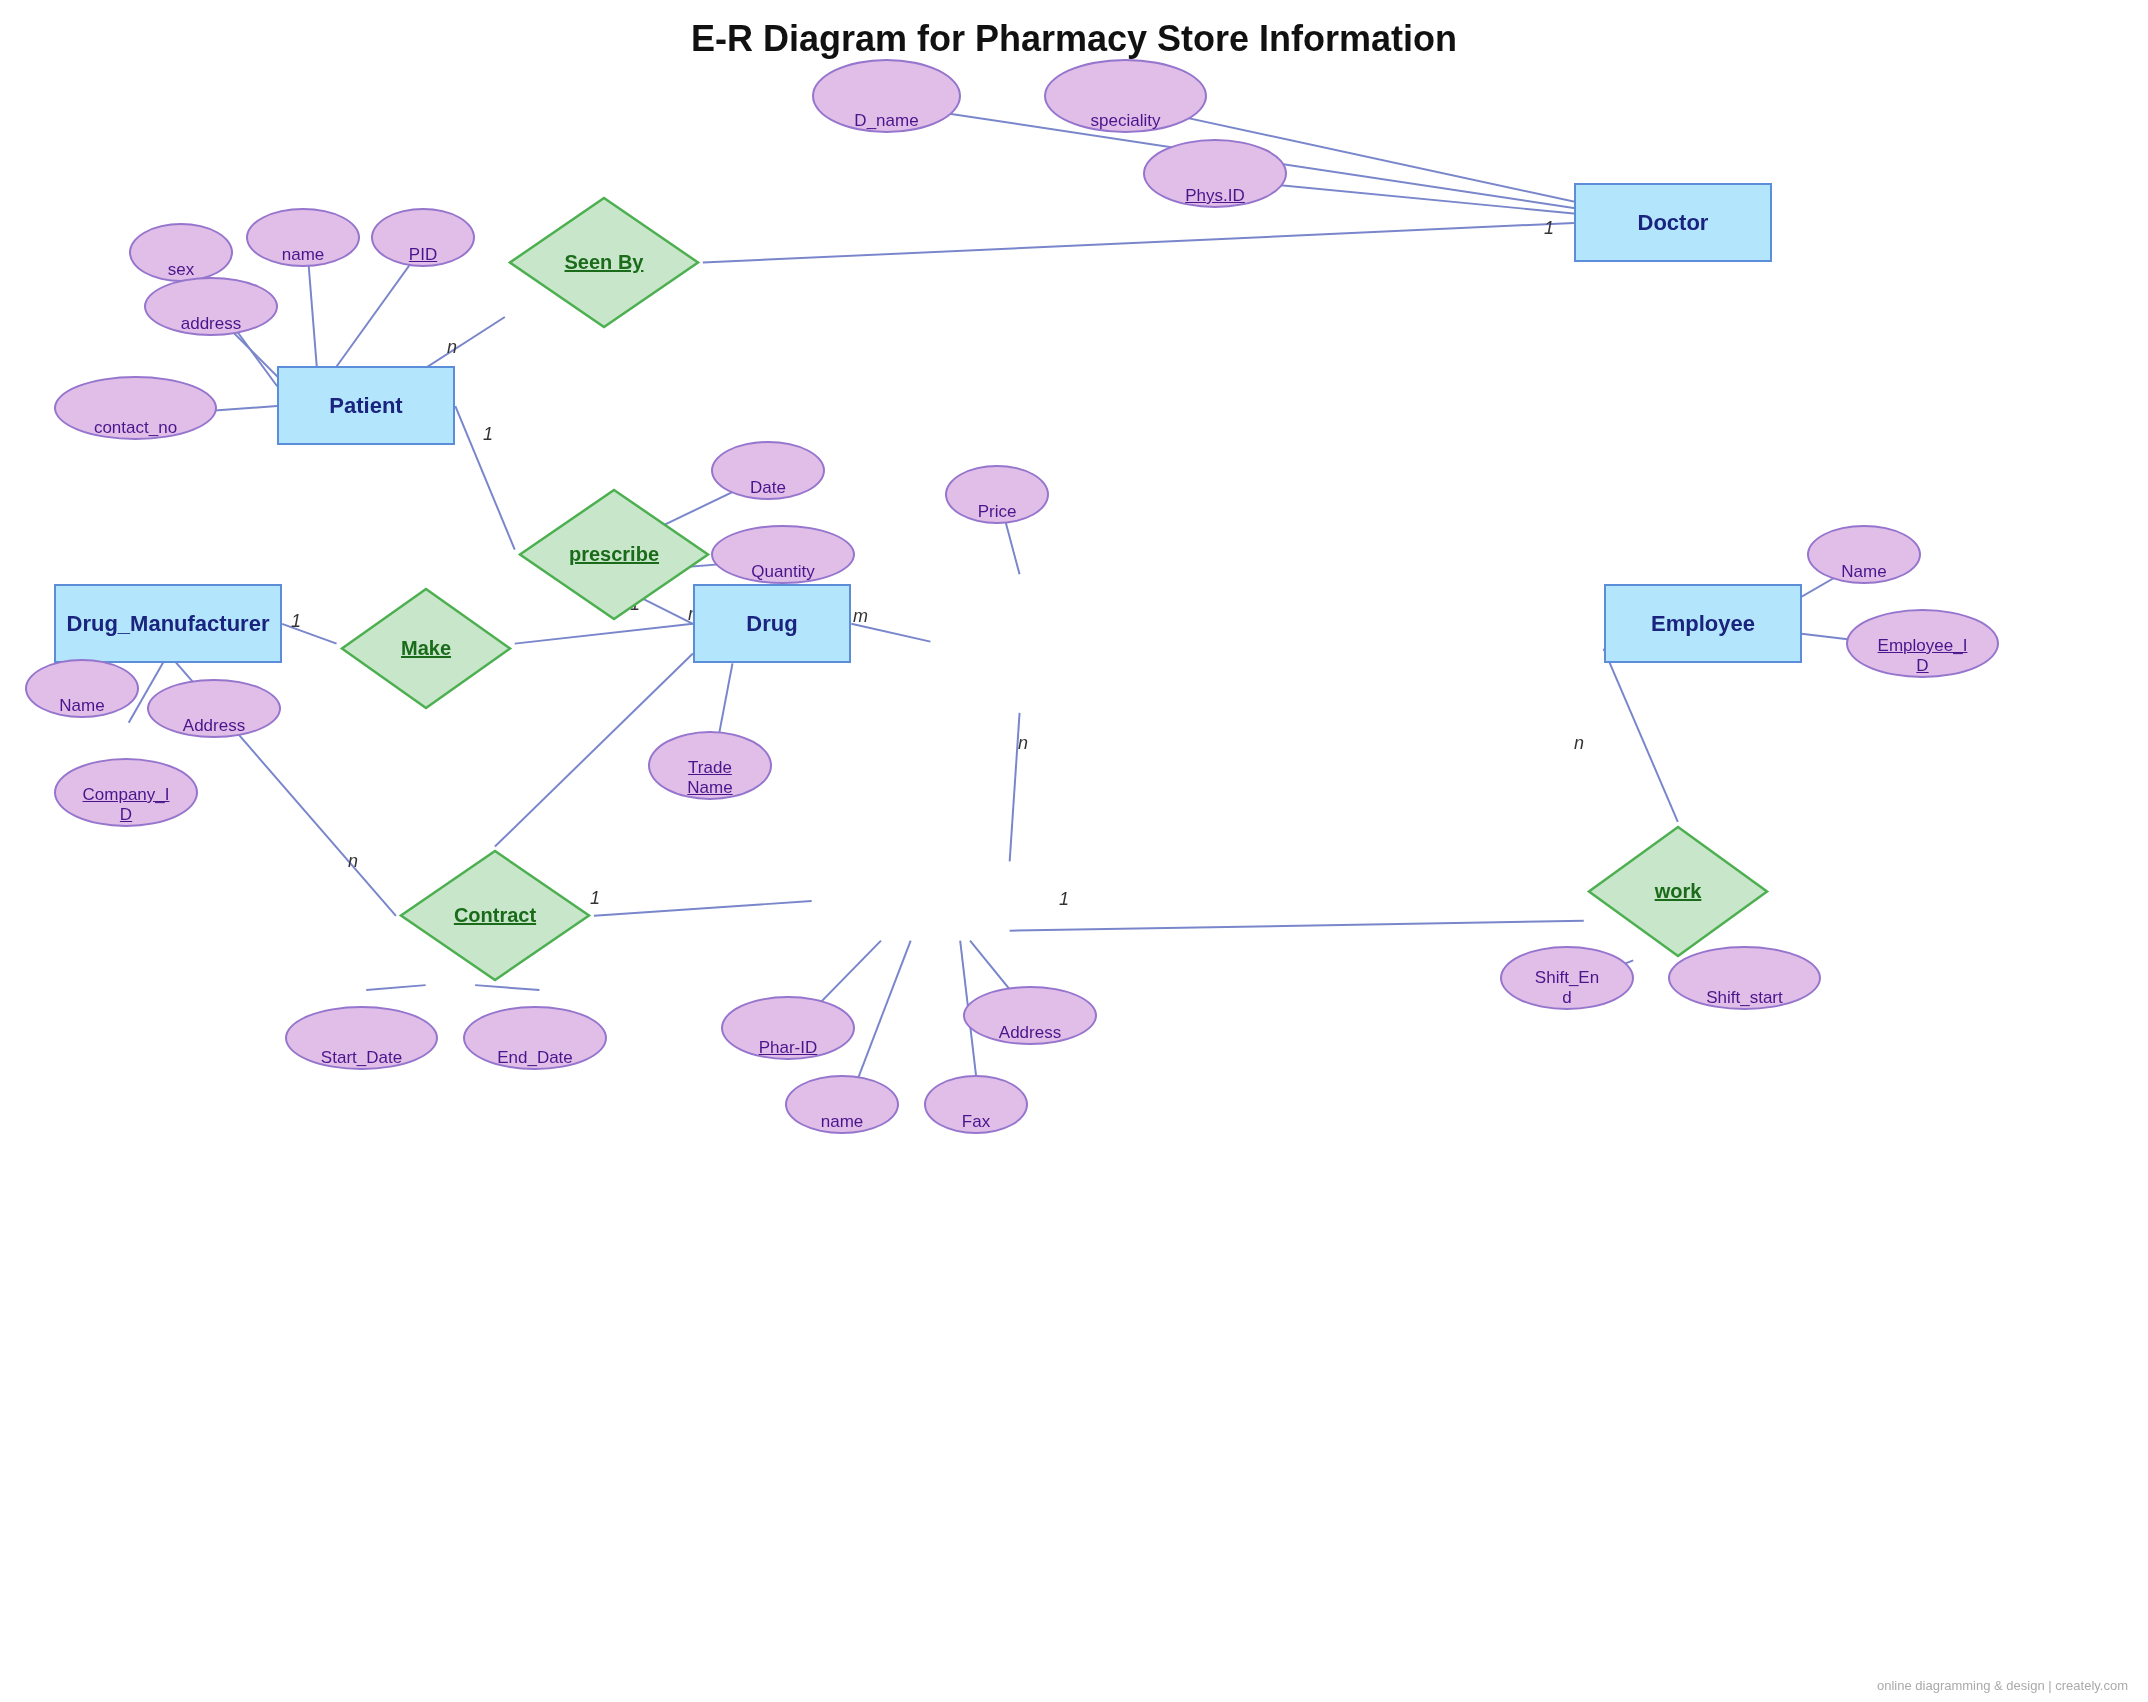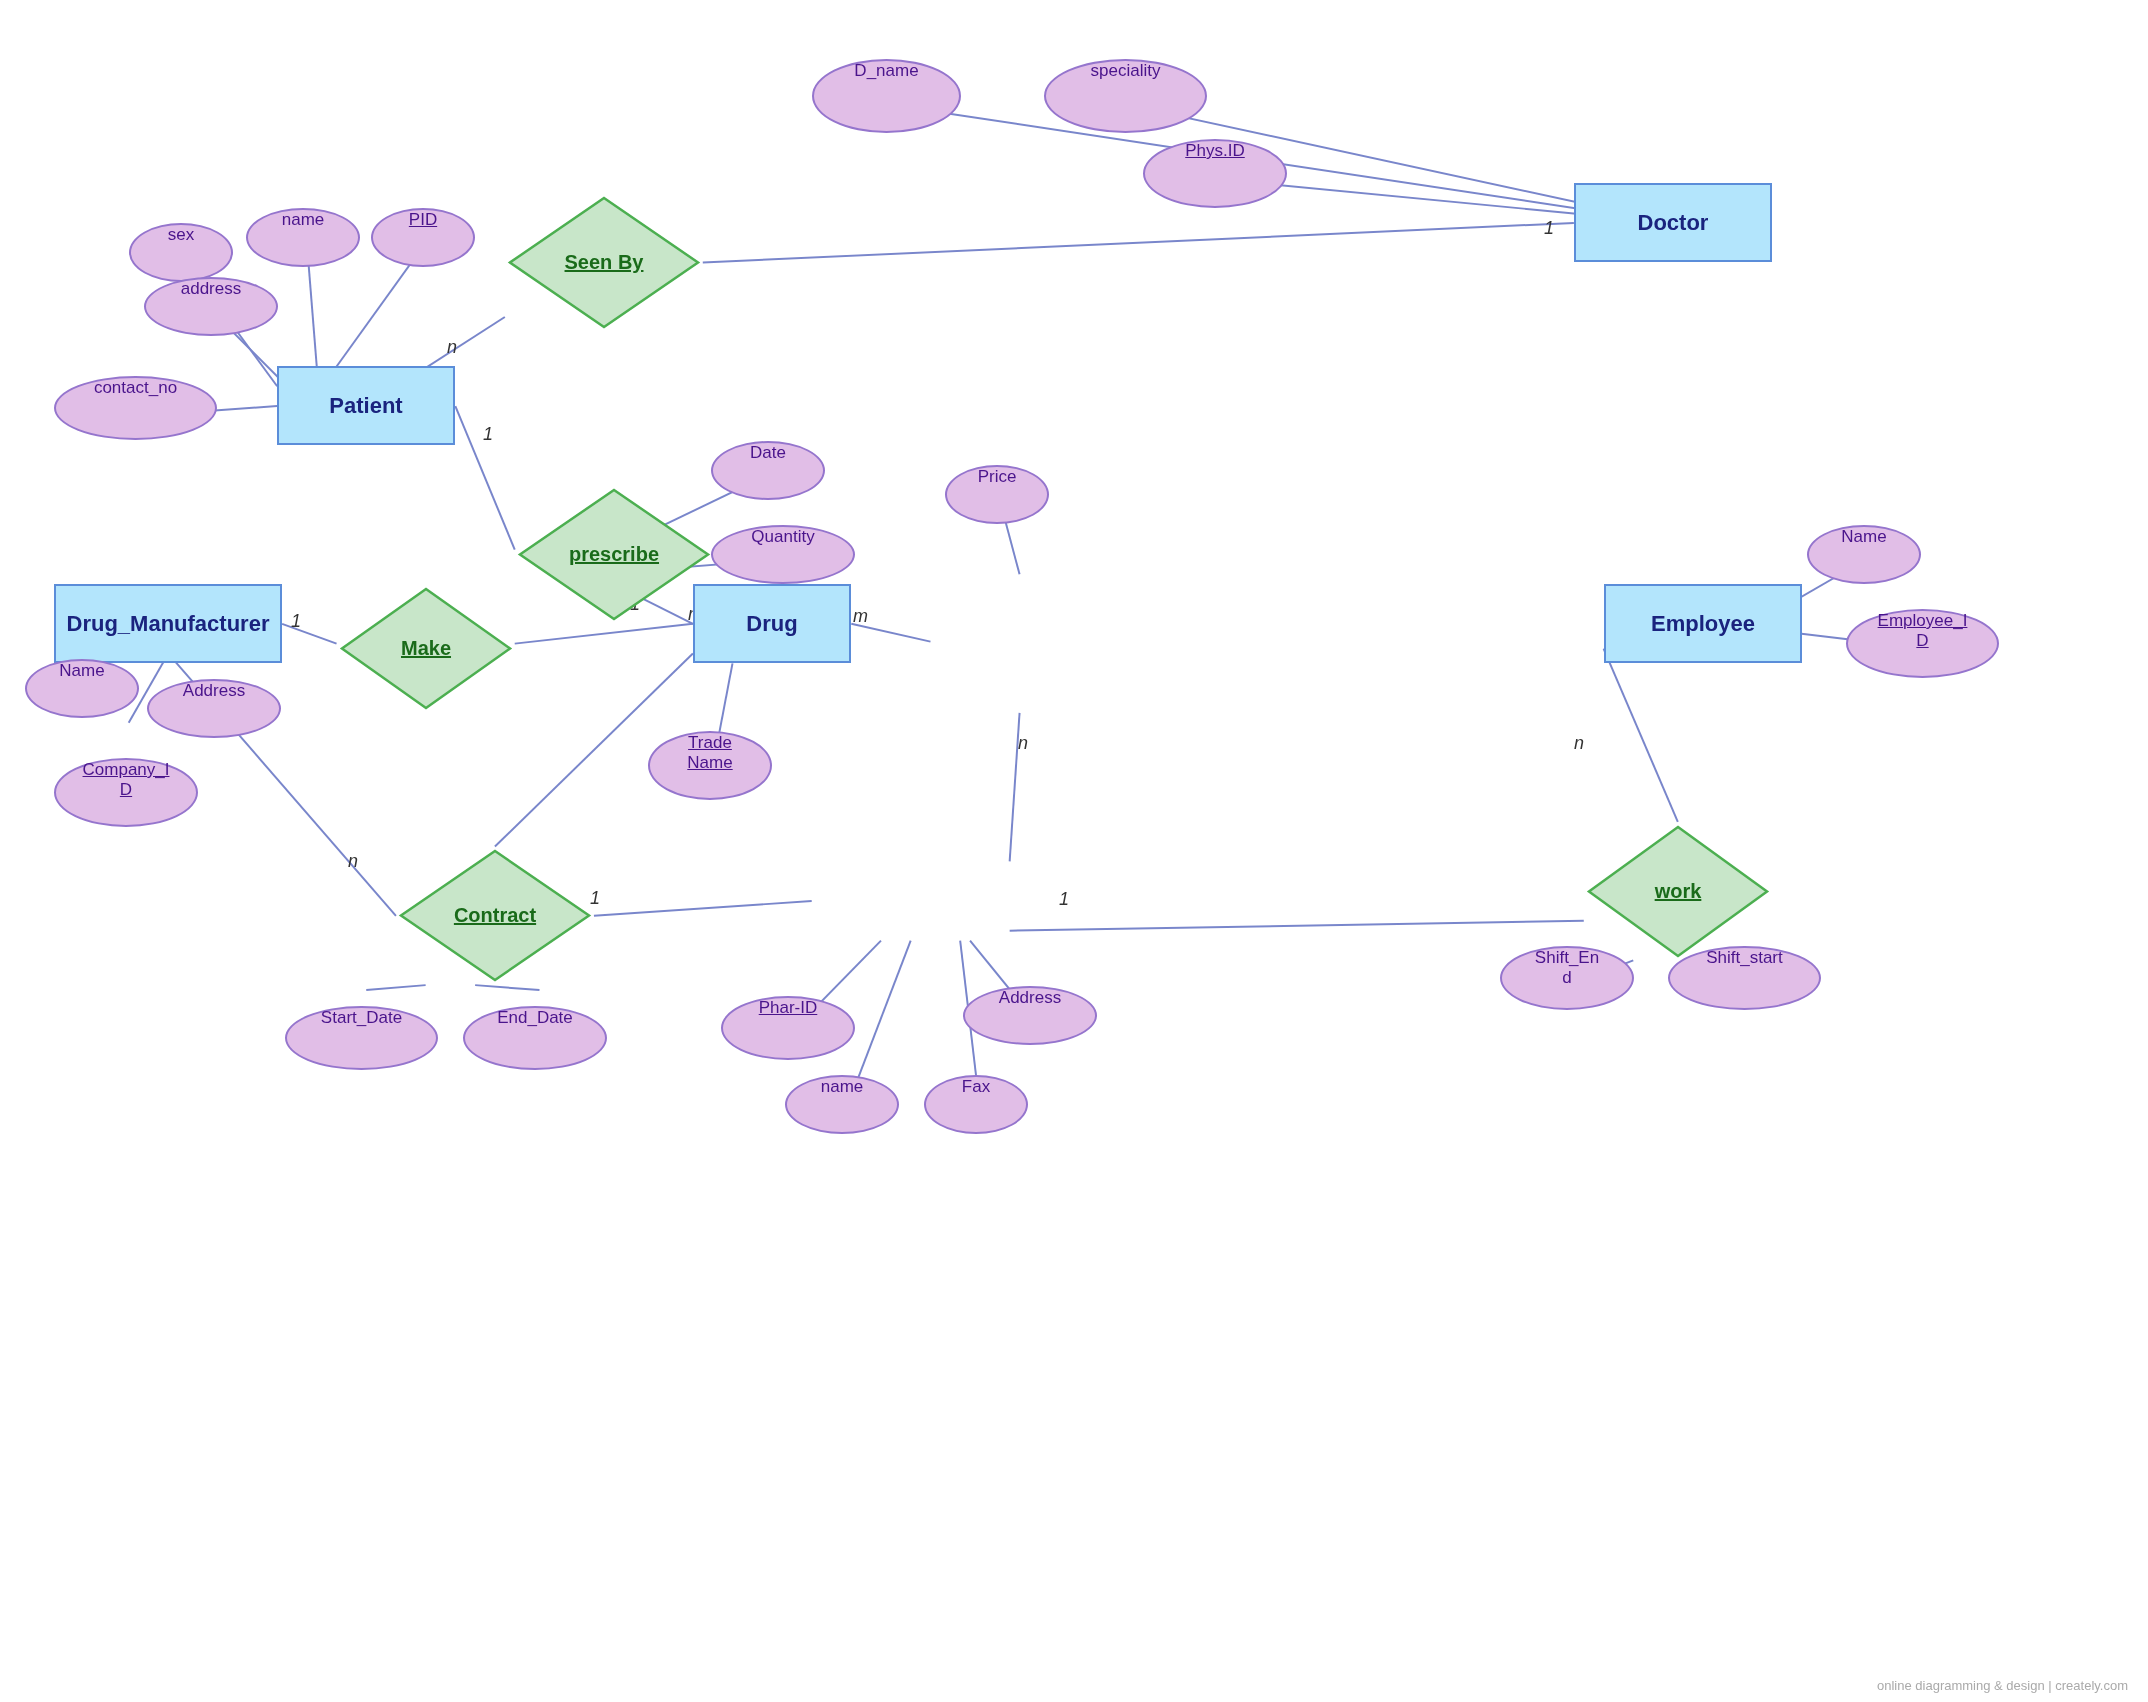--- a/index.html
+++ b/index.html
@@ -66,21 +66,21 @@
       z-index: 2;
       text-decoration: underline;
     }
     
     .attribute {
       position: absolute;
       background: #e1bee7;
       border: 2px solid #9575cd;
       border-radius: 50%;
       display: flex;
-      align-items: flex-start;
+      align-items: flex-end;
       justify-content: center;
       font-size: 17px;
       color: #4a148c;
       text-align: center;
     }
     .attribute.underline span {
       text-decoration: underline;
     }
     
     #lines-svg {
@@ -106,20 +106,21 @@
       bottom: 10px;
       right: 20px;
       font-size: 13px;
       color: #aaa;
     }
   </style>
 </head>
 <body>
 
 <div id="diagram-container">
+  <div class="title">E-R Diagram for Pharmacy Store Information</div>
 
   <svg id="lines-svg" viewBox="0 0 2170 1720" width="2148" height="1703">
 
     <line class="conn-line" x1="895" y1="105" x2="1690" y2="225"></line>
     <line class="conn-line" x1="1135" y1="105" x2="1690" y2="225"></line>
     <line class="conn-line" x1="1220" y1="180" x2="1690" y2="225"></line>
 
     <line class="conn-line" x1="710" y1="265" x2="1590" y2="225"></line>
 
     <line class="conn-line" x1="510" y1="320" x2="370" y2="410"></line>

